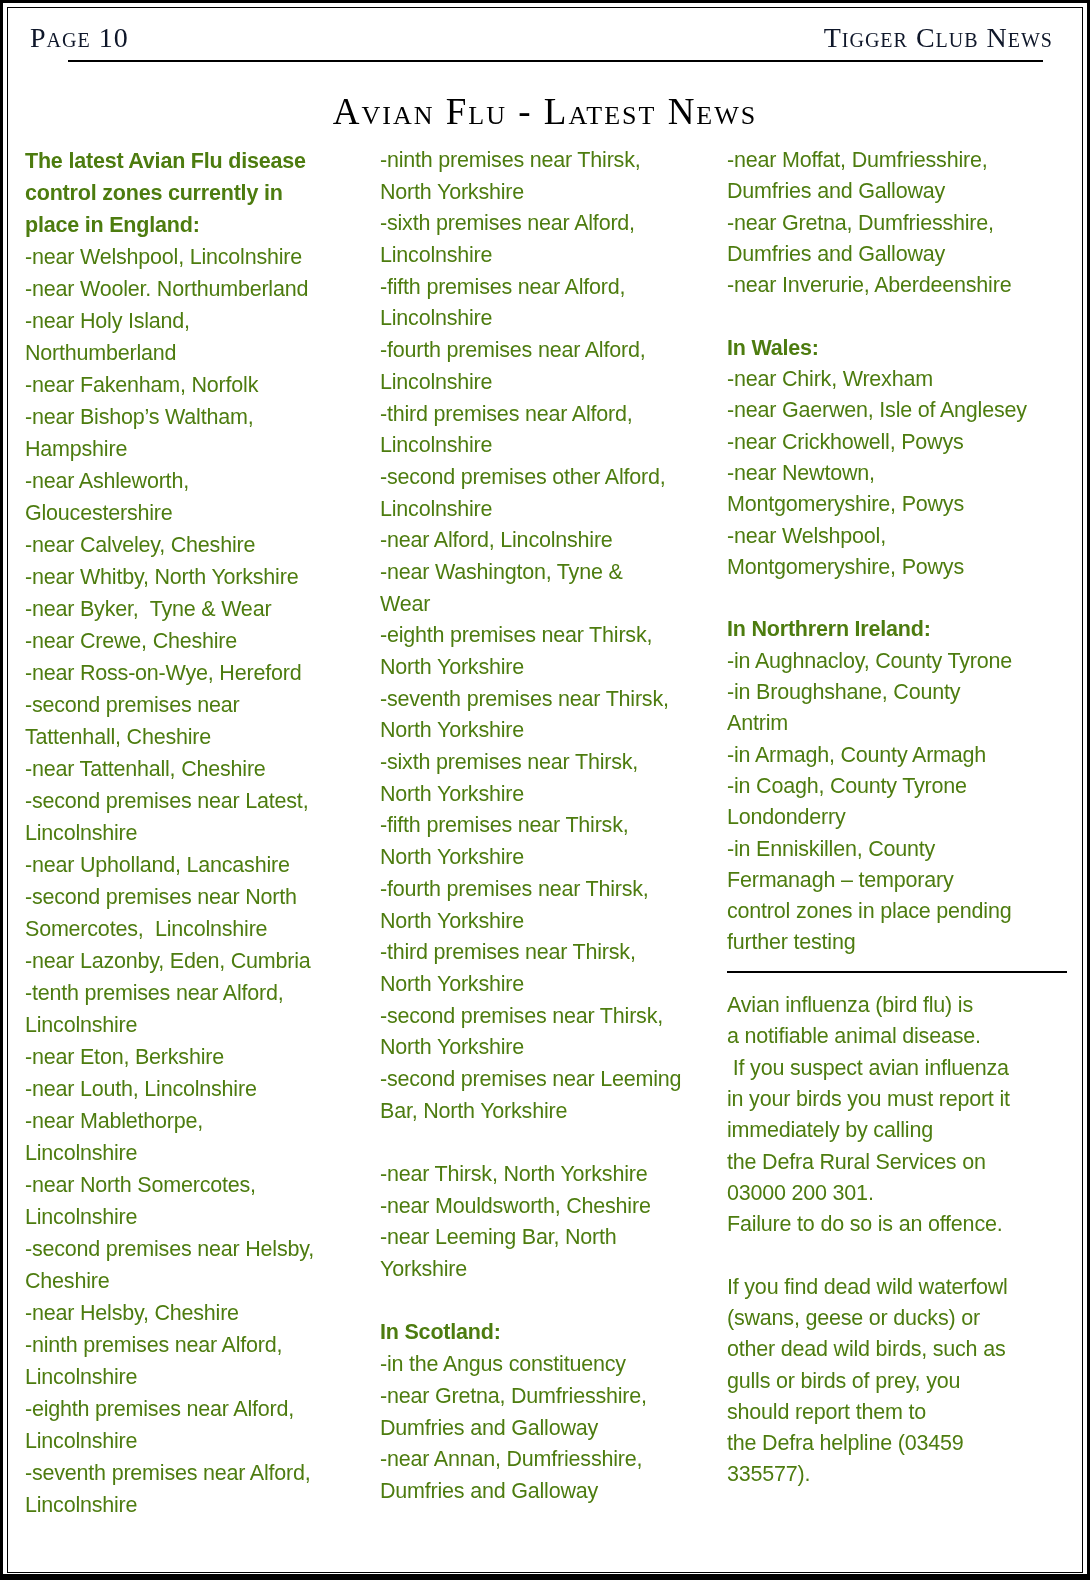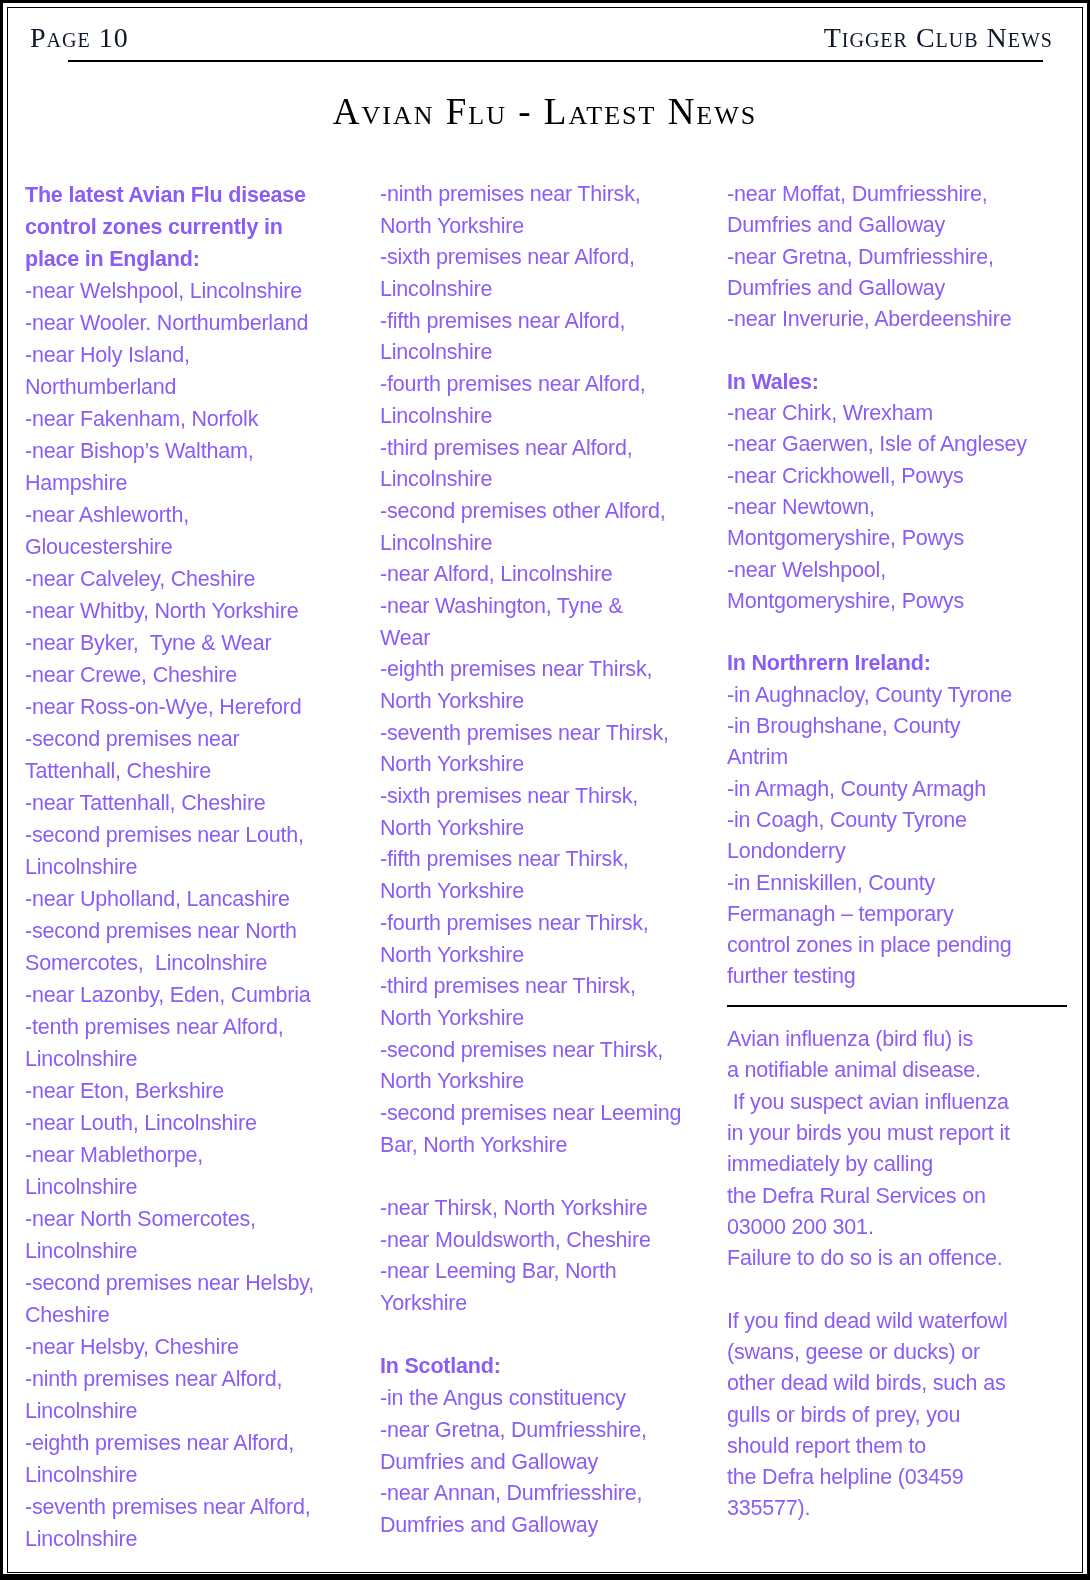--- a/index.html
+++ b/index.html
@@ -53,22 +53,21 @@
     color: #000;
   }
   .columns {
     position: absolute;
     top: 145px; left: 25px; right: 18px;
     display: flex;
     align-items: flex-start;
     font-family: "Liberation Sans", sans-serif;
     font-size: 21.5px;
     letter-spacing: -0.2px;
-    color: #8b5cf6;
-    margin-top: 34px;
+    color: #4d7c0f;
   }
   .col { flex: 0 0 auto; }
   .col-0 { width: 355px; }
   .col-1 { width: 347px; }
   .col-2 { width: 340px; }
   .line { white-space: pre; overflow: hidden; }
   .col-0 .line { line-height: 32px;   height: 32px; }
   .col-1 .line { line-height: 31.7px; height: 31.7px; }
   .col-2 .line { line-height: 31.3px; height: 31.3px; }
   .line.bold { font-weight: 700; }
@@ -110,21 +109,21 @@
         <div class="line">-near Ashleworth,</div>
         <div class="line">Gloucestershire</div>
         <div class="line">-near Calveley, Cheshire</div>
         <div class="line">-near Whitby, North Yorkshire</div>
         <div class="line">-near Byker,  Tyne &amp; Wear</div>
         <div class="line">-near Crewe, Cheshire</div>
         <div class="line">-near Ross-on-Wye, Hereford</div>
         <div class="line">-second premises near</div>
         <div class="line">Tattenhall, Cheshire</div>
         <div class="line">-near Tattenhall, Cheshire</div>
-        <div class="line">-second premises near Louth,</div>
+        <div class="line">-second premises near Latest,</div>
         <div class="line">Lincolnshire</div>
         <div class="line">-near Upholland, Lancashire</div>
         <div class="line">-second premises near North</div>
         <div class="line">Somercotes,  Lincolnshire</div>
         <div class="line">-near Lazonby, Eden, Cumbria</div>
         <div class="line">-tenth premises near Alford,</div>
         <div class="line">Lincolnshire</div>
         <div class="line">-near Eton, Berkshire</div>
         <div class="line">-near Louth, Lincolnshire</div>
         <div class="line">-near Mablethorpe,</div>

